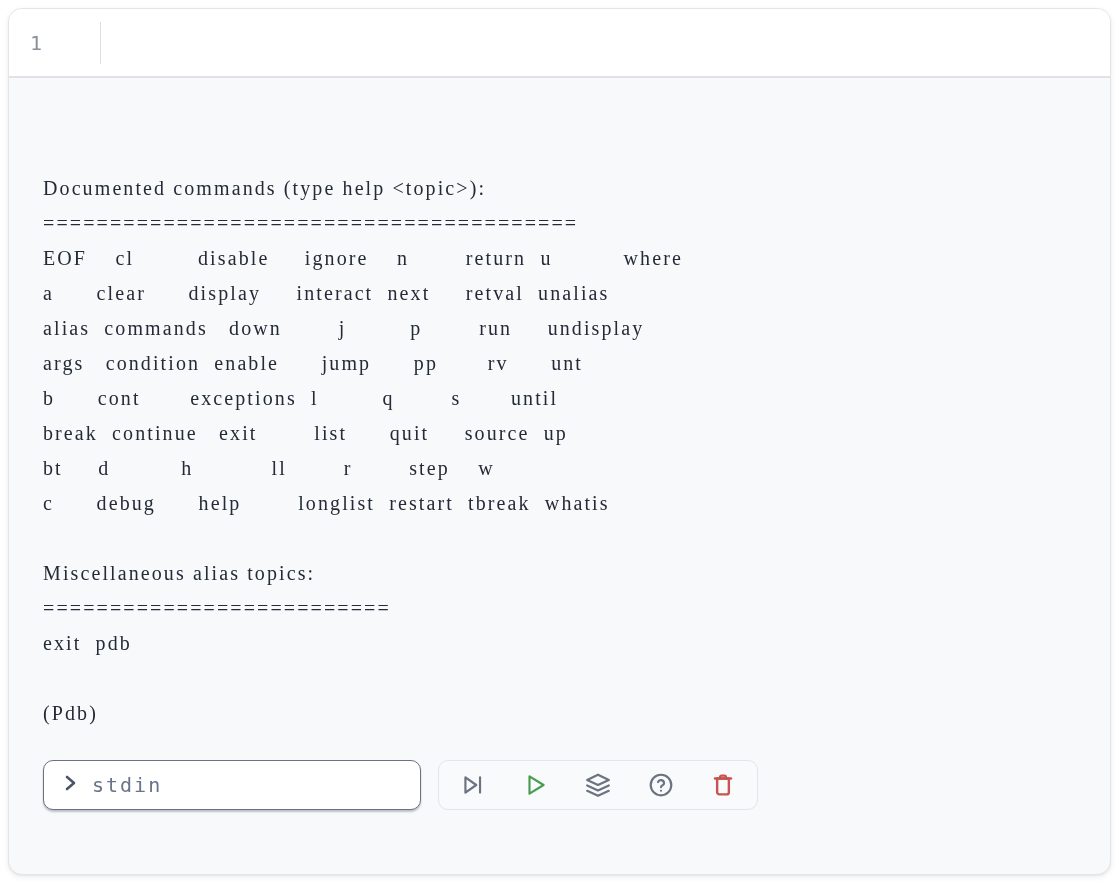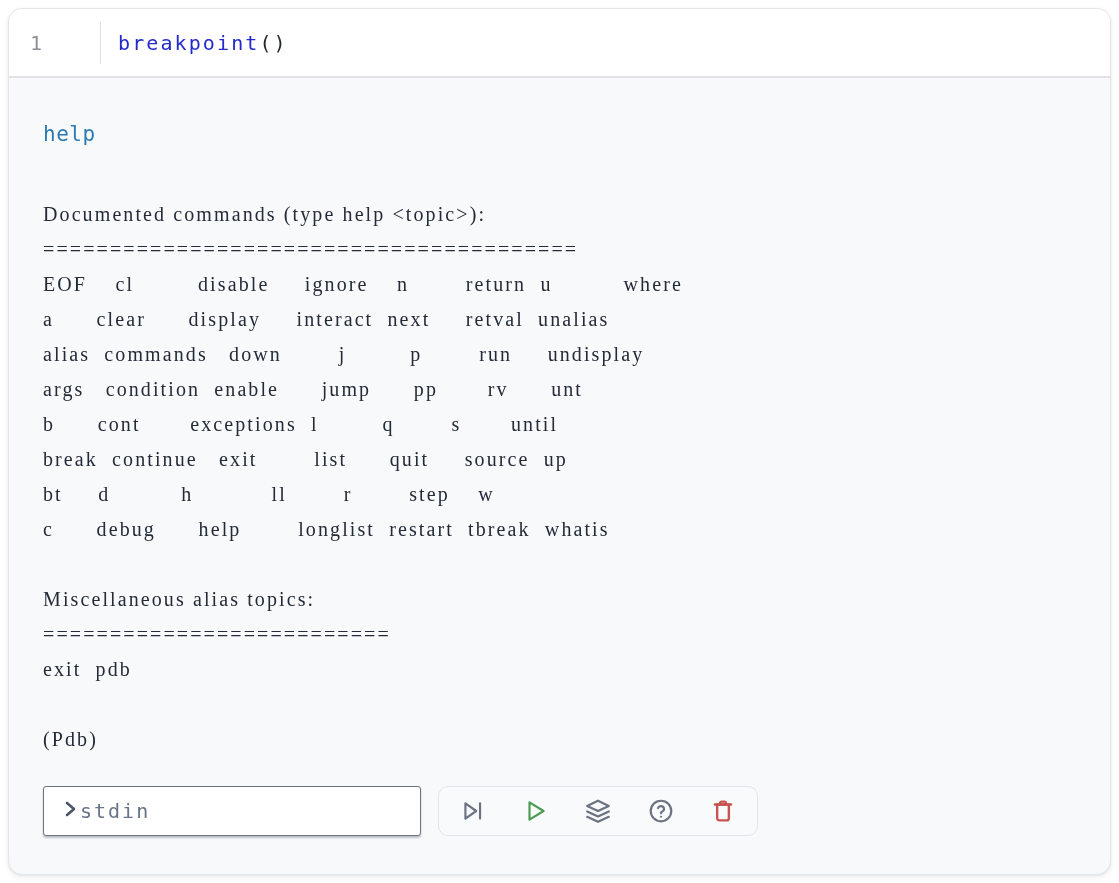--- a/index.html
+++ b/index.html
@@ -80,24 +80,25 @@
   .stdin-row {
     display: flex;
     align-items: center;
     margin-top: 29px;
   }
   .stdin-box {
     width: 378px;
     height: 50px;
     background: #ffffff;
     border: 1.5px solid #6b7280;
-    border-radius: 3px;
+    border-radius: 10px;
     box-shadow: 0 2px 2px rgba(90,100,120,0.38);
     display: flex;
     align-items: center;
+    gap: 12px;
     padding: 0 16px;
   }
   .stdin-box input {
     border: none;
     outline: none;
     background: transparent;
     flex: 1;
     font-family: "DejaVu Sans Mono", "Liberation Mono", monospace;
     font-size: 20px;
     letter-spacing: 2px;
@@ -136,26 +137,24 @@
 <body>
 
 <div class="cell-container">
 
   <div class="code-header">
     <div class="gutter">
       <div class="gutter-inner">
         <span class="line-number">1</span>
       </div>
     </div>
-    <div class="code-line"><span class="tok-builtin">breakpoint</span><span class="tok-punct">()</span></div>
   </div>
 
   <div class="output">
 
-    <div class="stdin-echo">help</div>
 
     <pre class="console-pre"><span>Documented commands (type help &lt;topic&gt;):</span>
 <span>========================================</span>
 <span>EOF    cl         disable     ignore    n        return  u          where
 a      clear      display     interact  next     retval  unalias
 alias  commands   down        j         p        run     undisplay
 args   condition  enable      jump      pp       rv      unt
 b      cont       exceptions  l         q        s       until
 break  continue   exit        list      quit     source  up
 bt     d          h           ll        r        step    w

